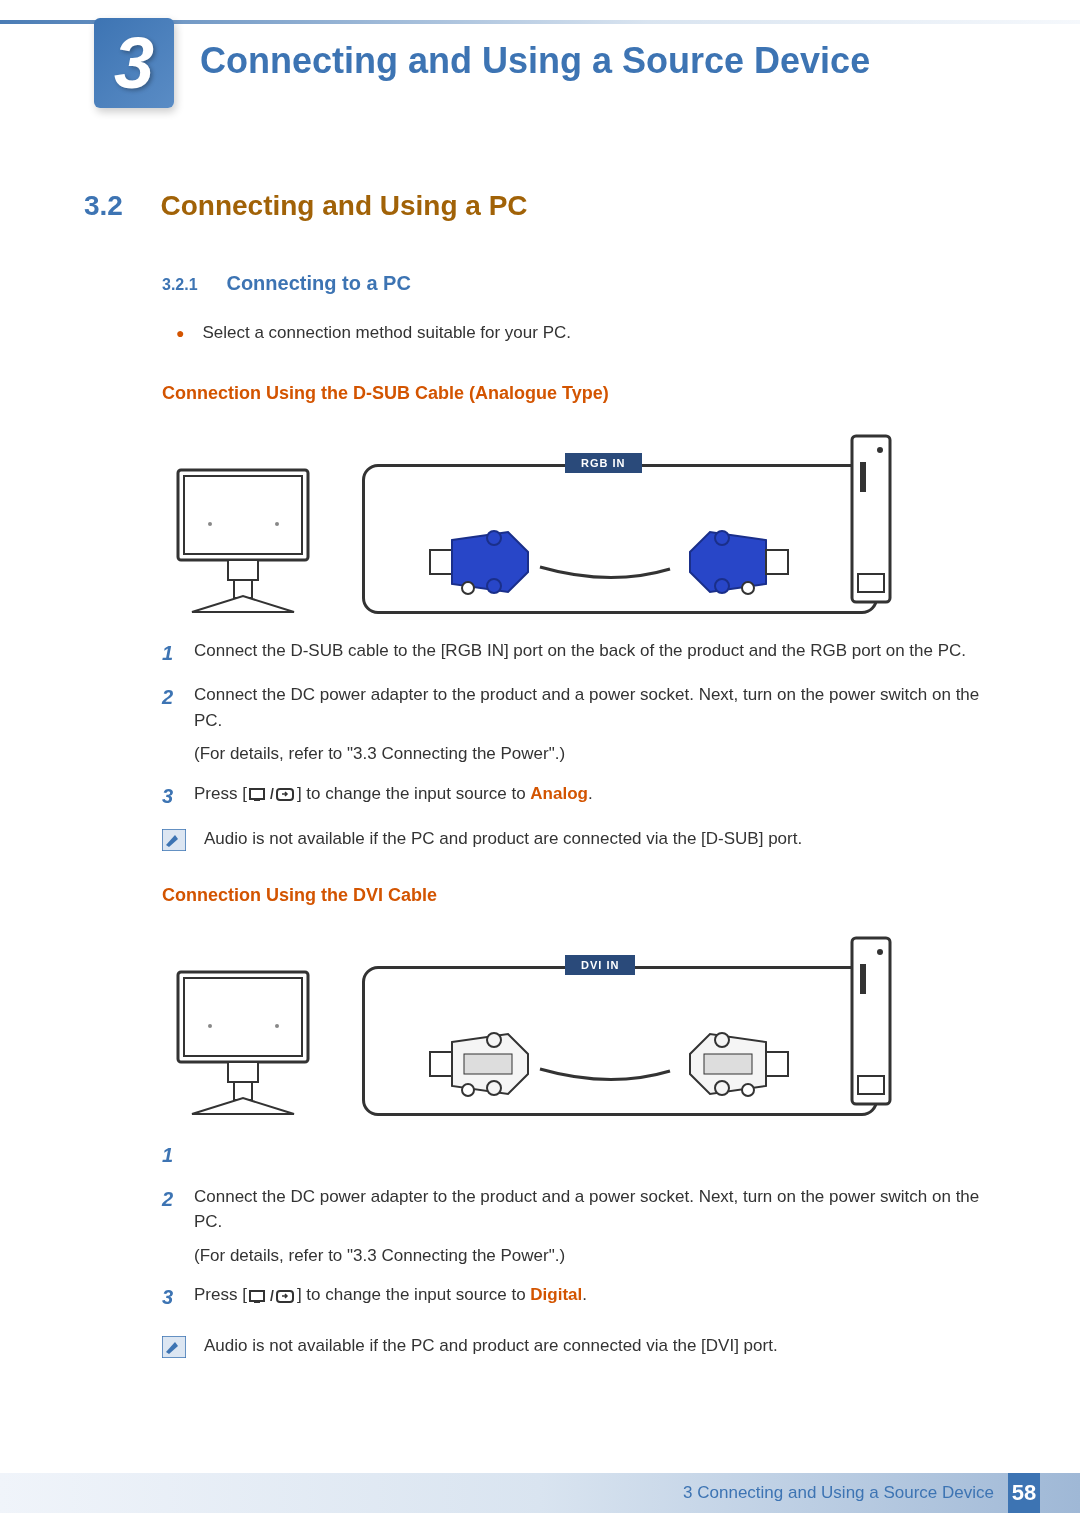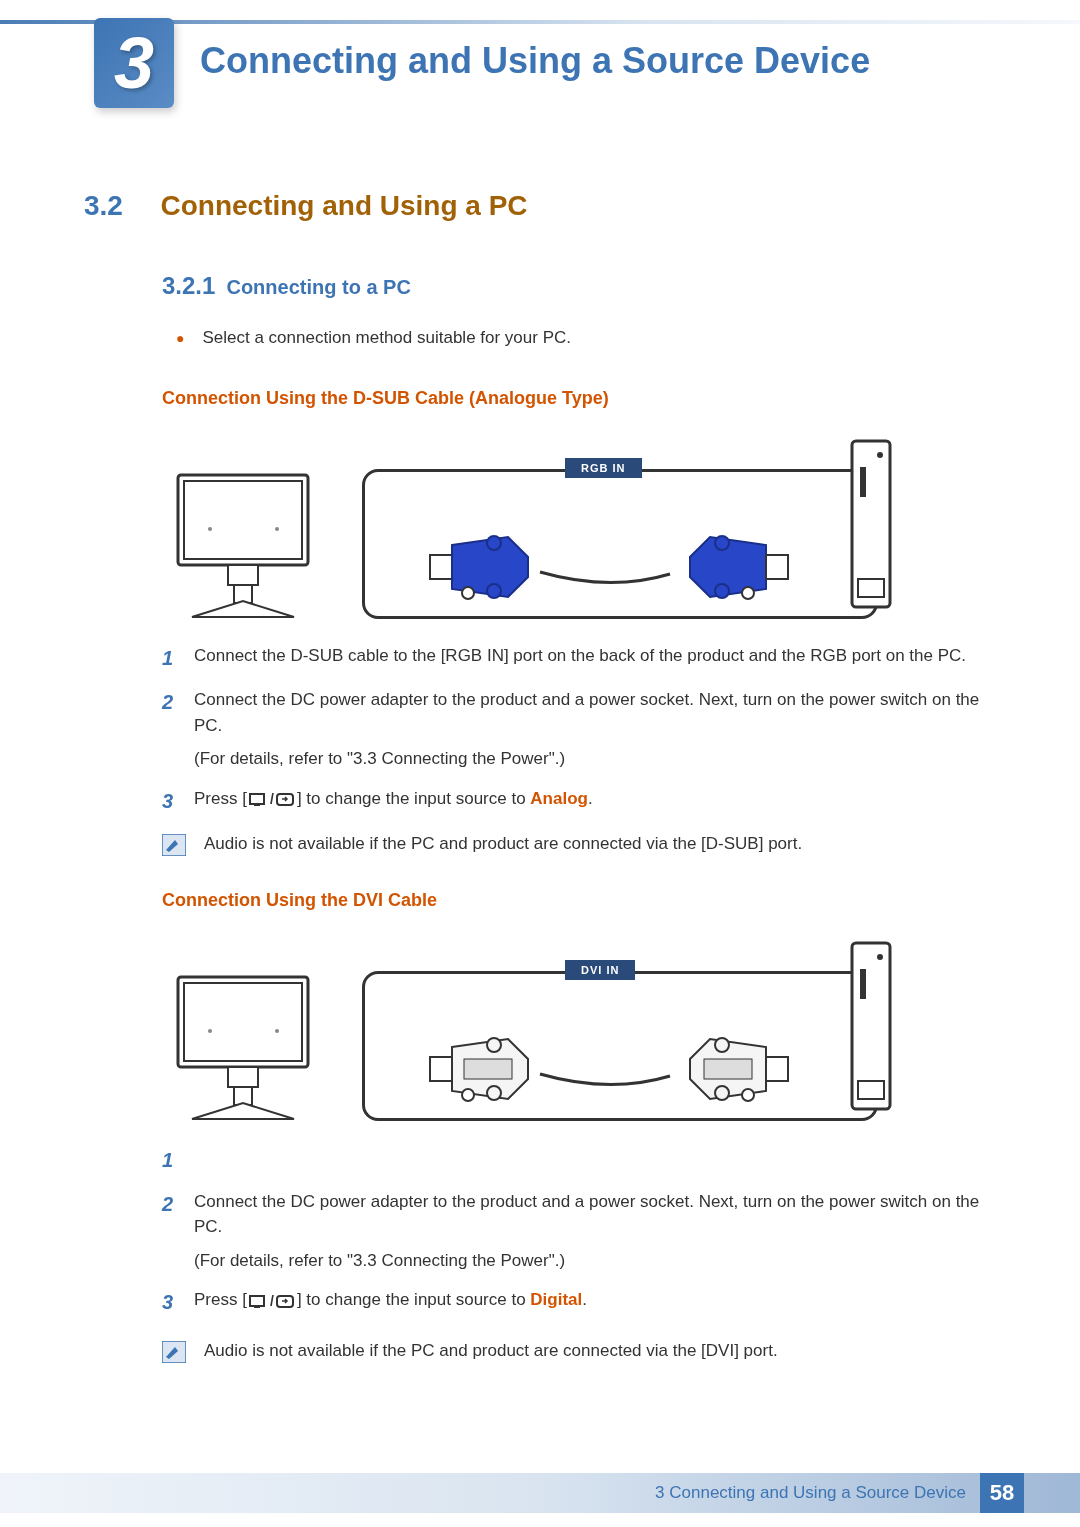--- a/index.html
+++ b/index.html
@@ -58,21 +58,21 @@
     color: #a16207;
     font-size: 28px;
     font-weight: bold;
   }
   .subsec-row {
     margin-top: 50px;
     margin-left: 78px;
   }
   .subsec-num {
     color: #3d74b3;
-    font-size: 24px;
+    font-size: 16px;
     font-weight: bold;
     display: inline-block;
     width: 60px;
   }
   .subsec-title {
     color: #3d74b3;
     font-size: 20px;
     font-weight: bold;
   }
   .bullet-row {
@@ -182,33 +182,33 @@
     margin: 0 2px;
   }
   .footer {
     position: absolute;
     bottom: 14px; left: 0; right: 0;
     height: 40px;
     background: linear-gradient(to right, #f0f4fa, #d9e4f0, #9fb8d6);
     display: flex;
     align-items: center;
     justify-content: flex-end;
-    padding-right: 16px;
+    padding-right: 0;
   }
   .footer-title {
     color: #3d74b3;
     font-size: 17px;
     margin-right: 14px;
   }
   .footer-page {
     background: #3d74b3;
     color: #fff;
     font-size: 22px;
     font-weight: bold;
-    width: 44px; height: 40px;
+    width: 32px; height: 40px;
     display: flex; align-items: center; justify-content: center;
     margin-right: 40px;
   }
 </style>
 </head>
 <body>
 
 <div class="top-bar"></div>
 
 <div class="chapter-badge">

